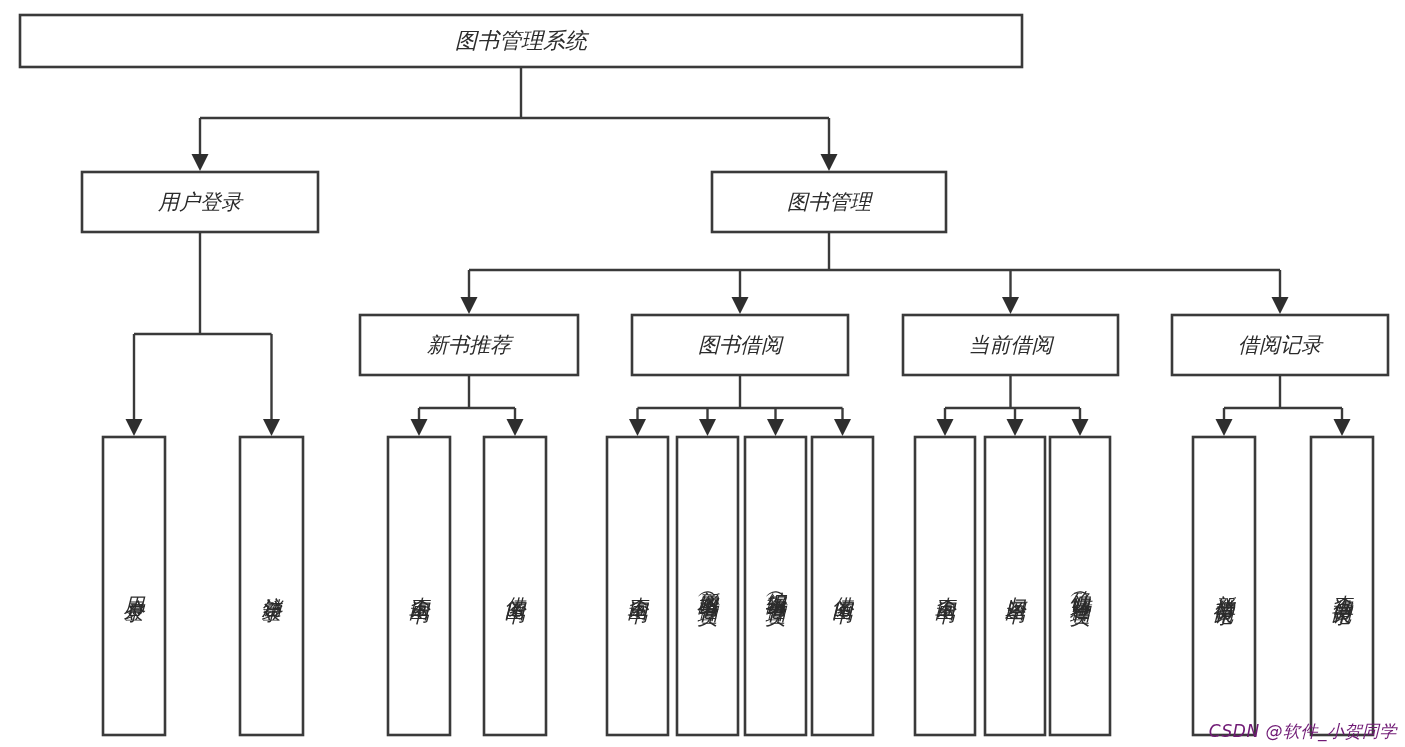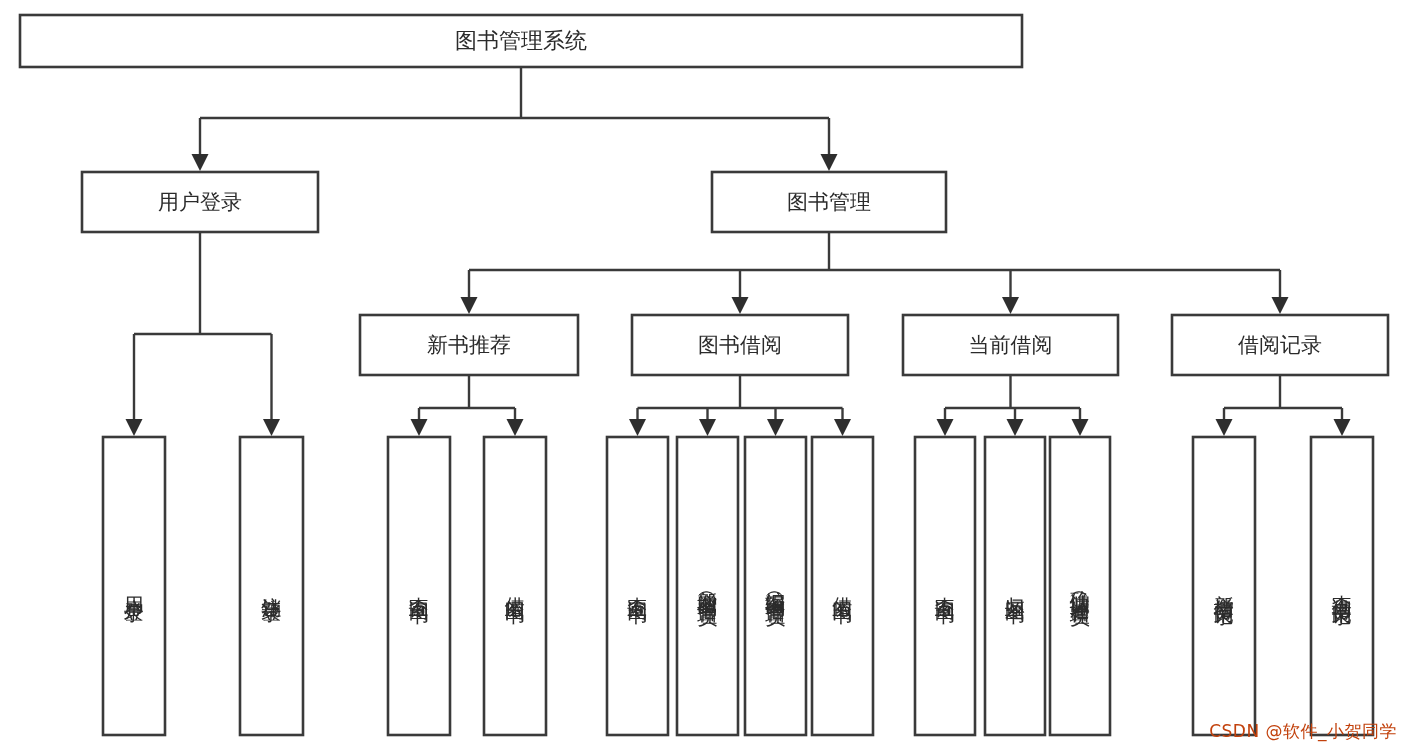--- a/index.html
+++ b/index.html
@@ -12,20 +12,21 @@
     width: 1405px;
     height: 747px;
     font-family: "DejaVu Sans", "Liberation Sans", sans-serif;
     overflow: hidden;
   }
   #diagram-root {
     position: relative;
     width: 1405px;
     height: 747px;
     background: #ffffff;
+    font-style: italic;
   }
   svg.diagram-canvas {
     position: absolute;
     top: 0;
     left: 0;
     width: 1405px;
     height: 747px;
     display: block;
   }
   .node-box {
@@ -74,21 +75,21 @@
     letter-spacing: 2.5px;
     color: #2b2b2b;
     white-space: nowrap;
   }
   .watermark {
     position: absolute;
     right: 8px;
     bottom: 4px;
     font-family: "DejaVu Sans", "Liberation Sans", sans-serif;
     font-size: 17px;
-    color: #c2410c;
+    color: #701a75;
     letter-spacing: 0.5px;
     white-space: nowrap;
   }
 </style>
 </head>
 <body>
 
 <div id="diagram-root">
 
   <svg class="diagram-canvas" viewBox="0 0 1405 747">

